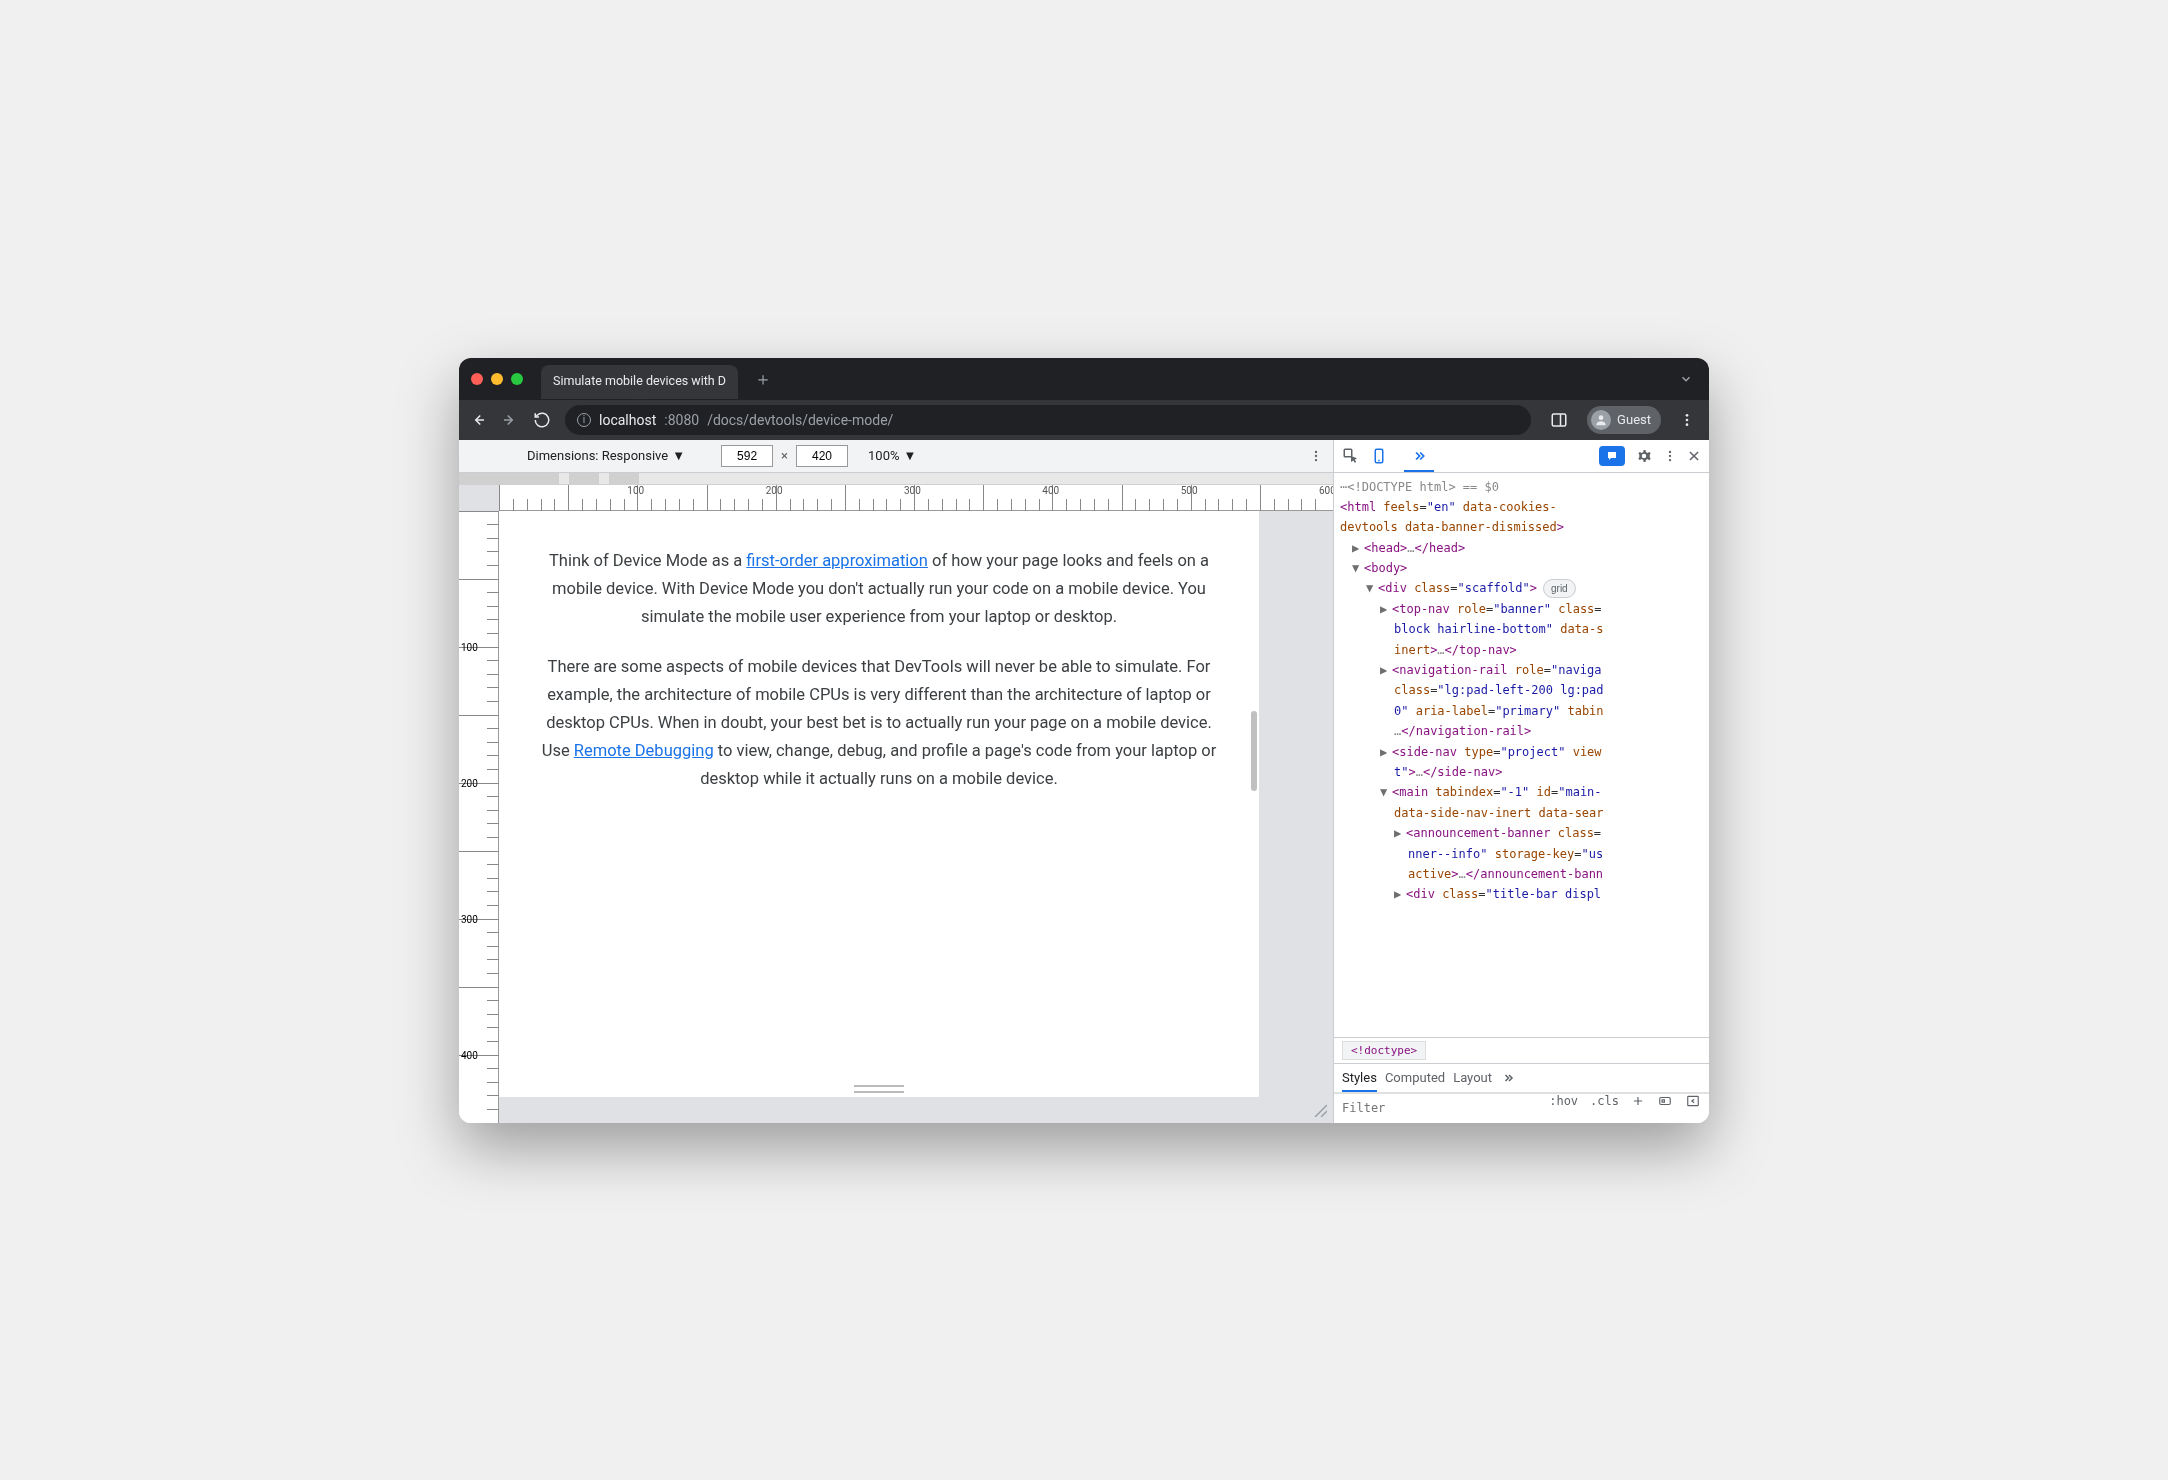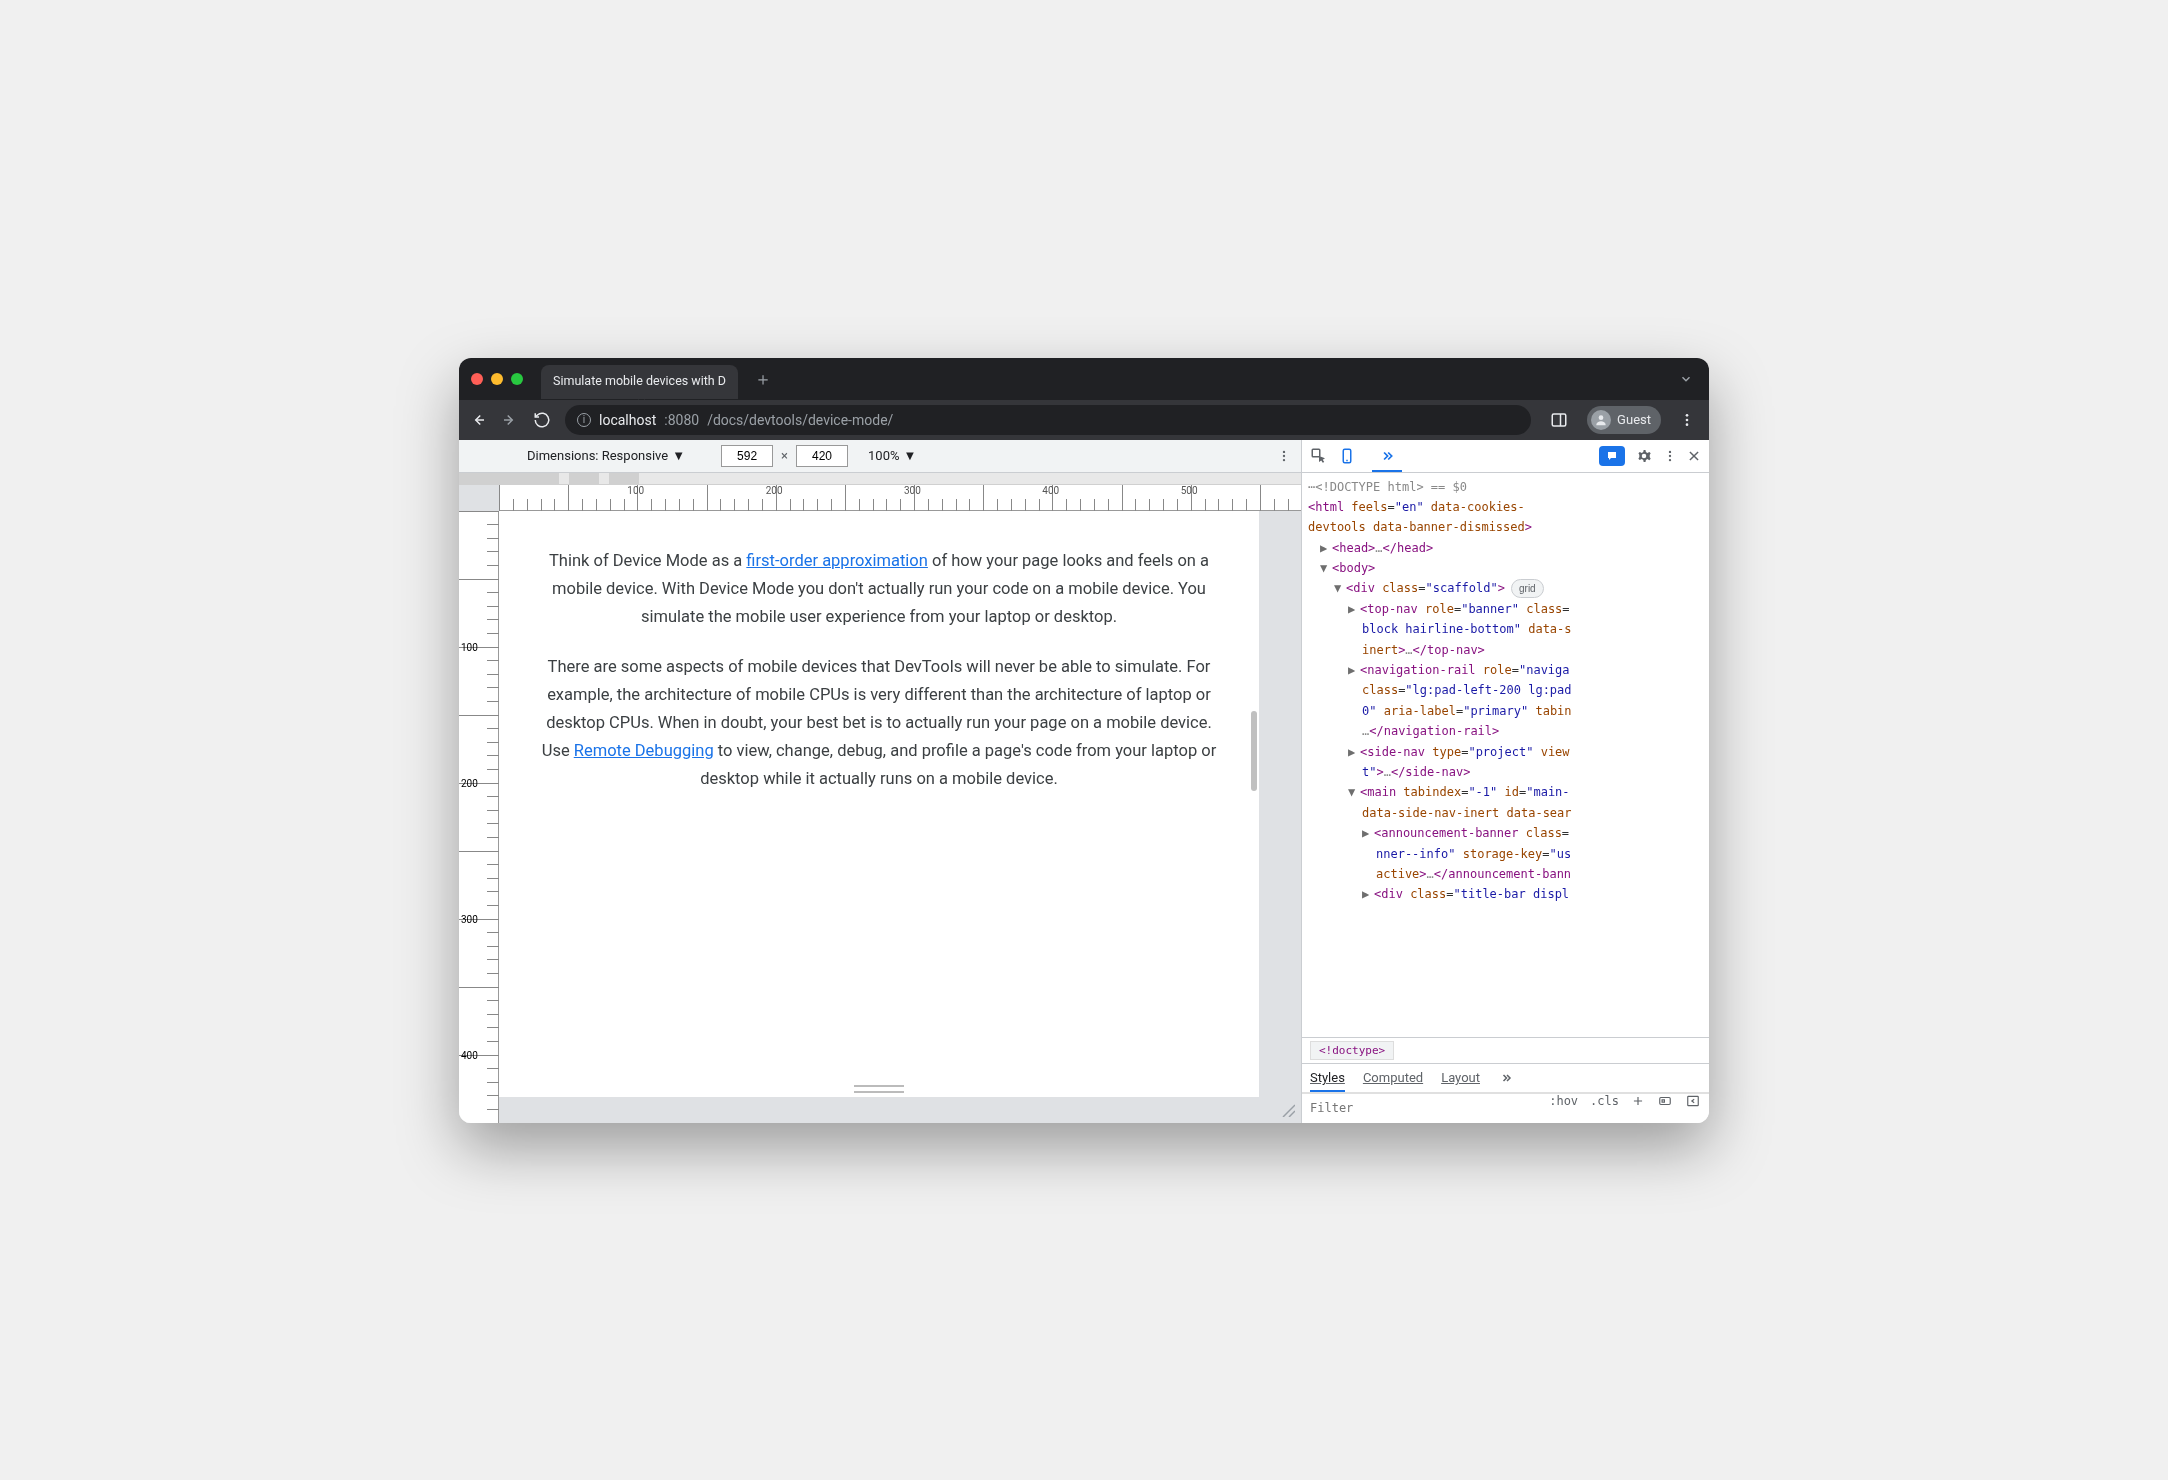--- a/index.html
+++ b/index.html
@@ -92,21 +92,21 @@
   display:flex; align-items:center; gap:6px;
   background:#5f6368; color:#e8eaed;
   height:28px; padding:0 10px 0 4px; border-radius:14px;
   font-size:13px;
 }
 .guest-av { width:20px; height:20px; border-radius:50%; background:#9aa0a6; display:flex; align-items:center; justify-content:center; }
 .menu-dots { color:#9aa0a6; cursor:pointer; padding:0 4px; }
 
 .content-row { flex:1; display:flex; overflow:hidden; }
 .left-pane { flex:1; display:flex; flex-direction:column; background:#fff; overflow:hidden; }
-.right-pane { width:408px; border-left:1px solid #cacdd1; background:#fff; display:flex; flex-direction:column; overflow:hidden; }
+.right-pane { width:376px; border-left:1px solid #cacdd1; background:#fff; display:flex; flex-direction:column; overflow:hidden; }
 
 .dev-toolbar {
   height: 33px;
   background: #f1f3f4;
   border-bottom: 1px solid #cacdd1;
   display:flex; align-items:center;
   padding: 0 10px; gap:8px;
   color:#202124; font-size:13px;
 }
 .dim-select { display:flex; align-items:center; gap:4px; }
@@ -198,22 +198,22 @@
 
 .dt-breadcrumb {
   height:26px; border-top:1px solid #cacdd1; background:#fff;
   display:flex; align-items:center; padding:0 8px;
   font-family:Menlo,Consolas,monospace; font-size:11px;
 }
 .dt-breadcrumb .crumb { padding:2px 8px; color:#881280; background:#f1f3f4; border:.5px solid #ddd;}
 
 .styles-tabs {
   height:30px; border-top:1px solid #cacdd1; border-bottom:1px solid #e0e0e0;
-  display:flex; align-items:center; padding:0 8px; gap:18px;
-  font-size:13px; color:#5f6368;text-decoration:underline;
+  display:flex; align-items:center; padding:0 8px; gap:8px;
+  font-size:13px; color:#5f6368;
 }
 .styles-tabs .stab { cursor:pointer; position:relative; }
 .styles-tabs .stab.active { color:#202124; }
 .styles-tabs .stab.active::after { content:''; position:absolute; left:0; right:0; bottom:-7px; height:2px; background:#1a73e8; }
 
 .filter-row {
   height:30px; display:flex; padding:0 8px; gap:12px;
   font-size:12px; color:#5f6368; font-family:Menlo,Consolas,monospace;
   border-top:1px solid #e0e0e0;
 }

